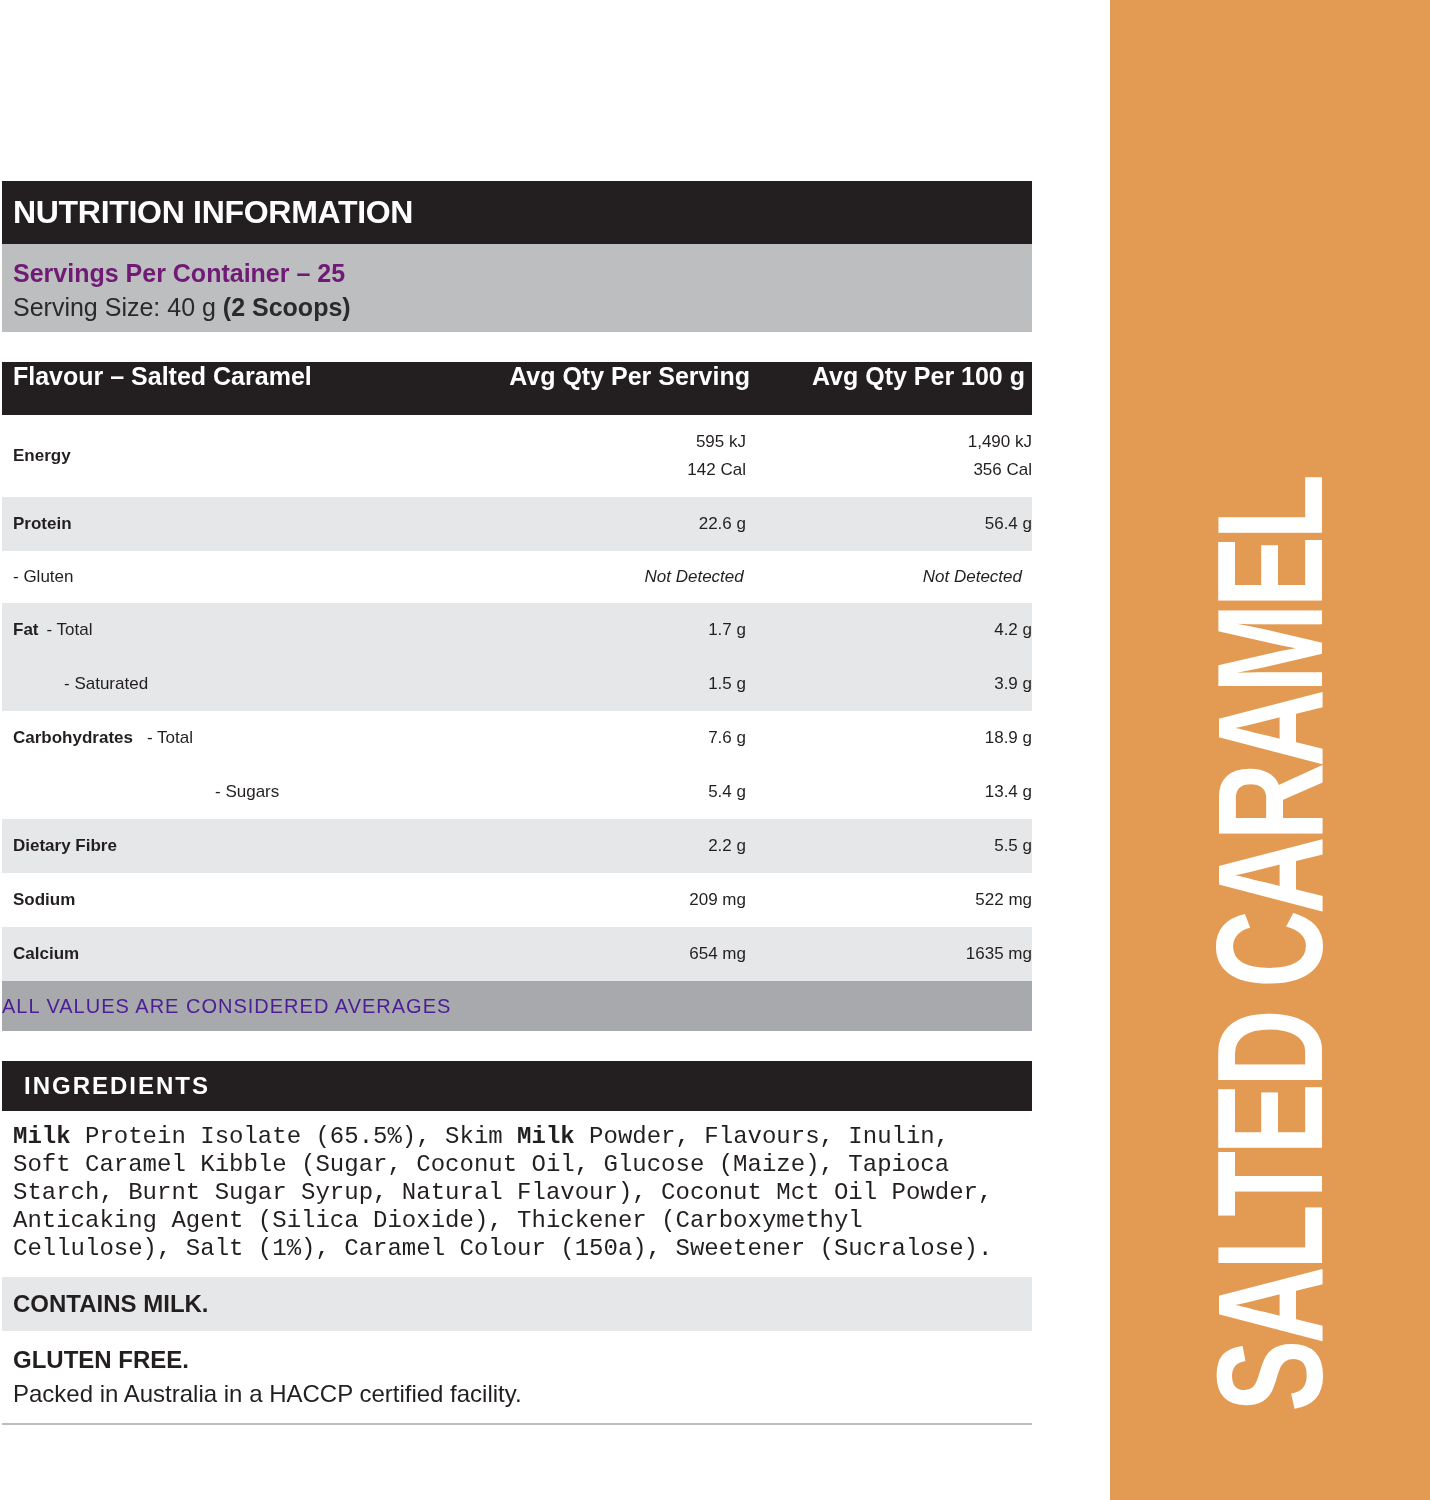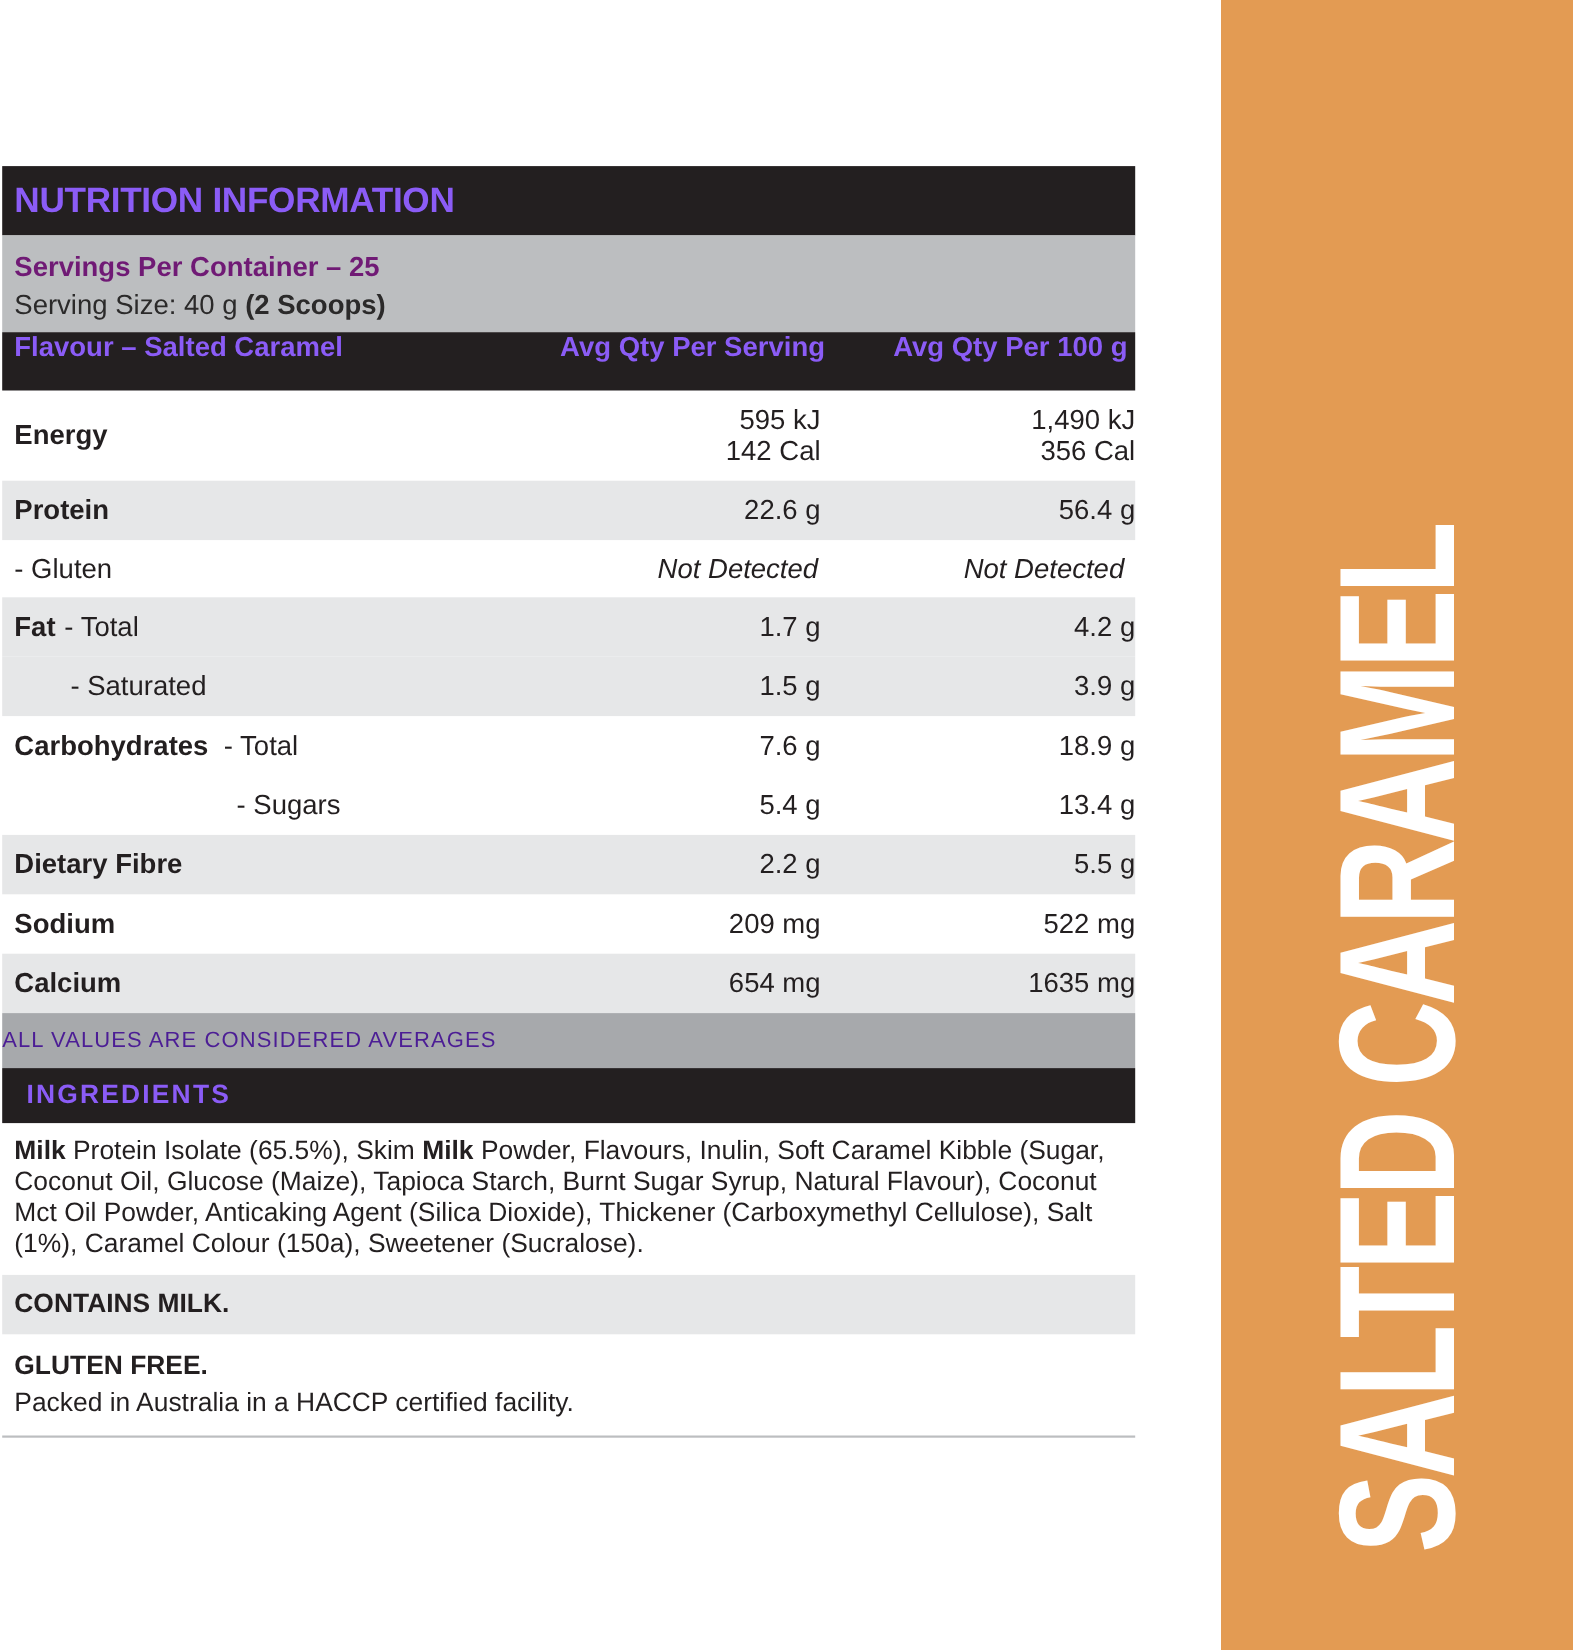--- a/index.html
+++ b/index.html
@@ -1,39 +1,39 @@
 <!DOCTYPE html>
 <html><head>
 <meta charset="utf-8">
 <style>
   html, body { margin: 0; padding: 0; }
   body {
     width: 1430px; height: 1500px; position: relative; overflow: hidden;
     background: #ffffff; font-family: "Liberation Sans", sans-serif; color: #231f20;
   }
   .panel { position: absolute; left: 2px; top: 151px; width: 1030px; }
-  .bar-black { background: #231f20; color: #8b5cf6; }
+  .bar-black { background: #231f20; color: #ffffff; margin-top: 30px; }
   .title-bar { height: 63px; display: flex; align-items: center; padding-left: 11px; font-weight: 700; font-size: 32px; letter-spacing: -0.3px; }
   .serv-block { background: #bcbec0; height: 88px; padding-left: 11px; box-sizing: border-box; padding-top: 12px; }
   .serv-line1 { font-size: 25px; font-weight: 700; line-height: 34px; color: #701a75; }
   .serv-line2 { font-size: 25px; line-height: 34px; color: #2b2a2a; }
   .head-row { height: 53px; display: flex; align-items: flex-start; font-weight: 700; font-size: 25px; }
   .col-name { width: 490px; padding-left: 11px; box-sizing: border-box; display: flex; align-items: center; }
   .col-serv { width: 258px; text-align: right; }
   .col-100 { width: 275px; text-align: right; }
-  .row { display: flex; align-items: center; font-size: 25px; height: 54px; gap: 20px; }
+  .row { display: flex; align-items: center; font-size: 17px; height: 54px; gap: 20px; }
   .row.gray { background: #e6e7e8; }
   .row.energy { height: 82px; }
   .row .bold { font-weight: 700; }
   .row .sub { margin-left: 8px; }
   .ital { font-style: italic; }
   .valcell { line-height: 28px; }
   .avg-bar { background: #a7a9ac; height: 50px; display: flex; align-items: center; font-size: 20px; letter-spacing: 1px; color: #4c1d95; }
   .sec-bar { height: 50px; display: flex; align-items: center; padding-left: 22px; font-weight: 700; font-size: 24px; letter-spacing: 2px; }
-  .ingredients { padding: 12px 11px 14px 11px; font-size: 24px; line-height: 28px; color: #231f20; font-family: Liberation Sans, sans-serif; }
+  .ingredients { padding: 12px 11px 14px 11px; font-size: 24px; line-height: 28px; color: #231f20; font-family: Liberation Mono, monospace; }
   .ingredients b { font-weight: 700; }
   .allergen-row { background: #e6e7e8; height: 54px; display: flex; align-items: center; padding-left: 11px; font-weight: 700; font-size: 24px; }
   .gf { padding: 12px 11px 0 11px; }
   .gf-title { font-weight: 700; font-size: 24px; line-height: 34px; }
   .gf-note { font-size: 24px; line-height: 34px; }
   .bottom-rule { border-bottom: 2px solid #bcbec0; height: 12px; }
   .orange { position: absolute; left: 1110px; top: 0; width: 320px; height: 1500px; background: #e39b53; }
   .vert {
     position: absolute; left: 1270px; top: 945px;
     transform: translate(-50%, -50%) rotate(-90deg);

